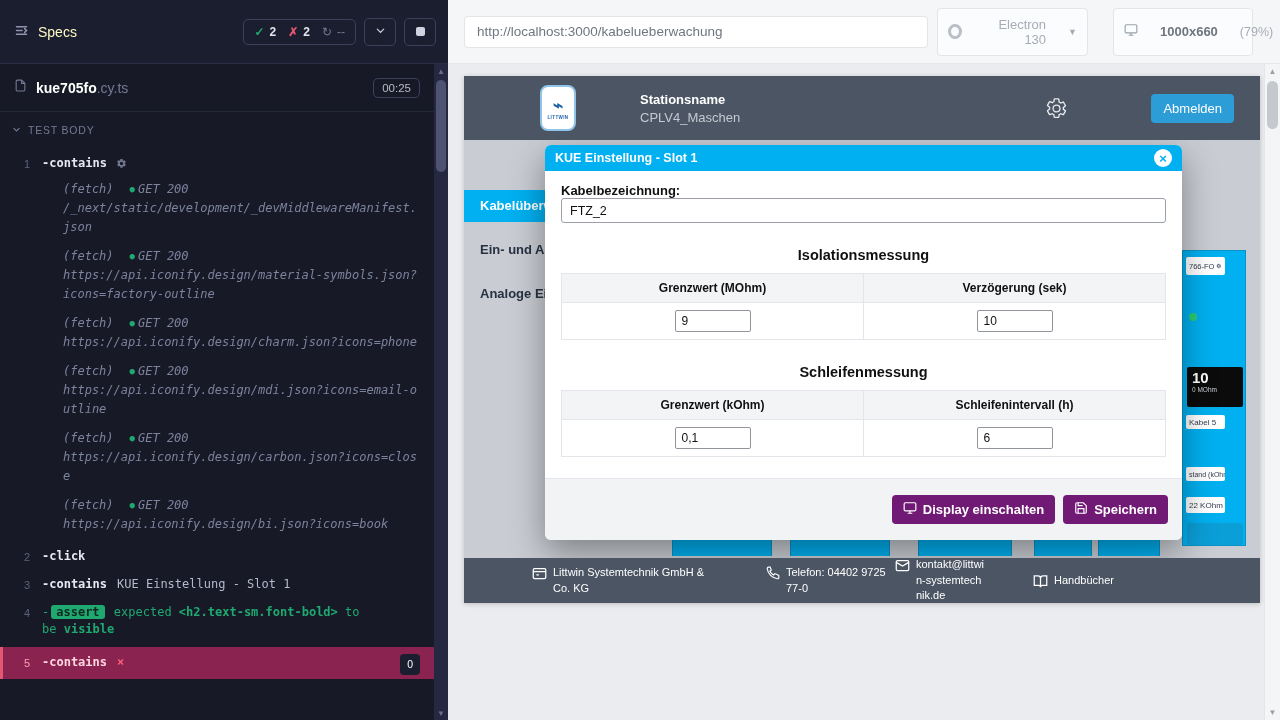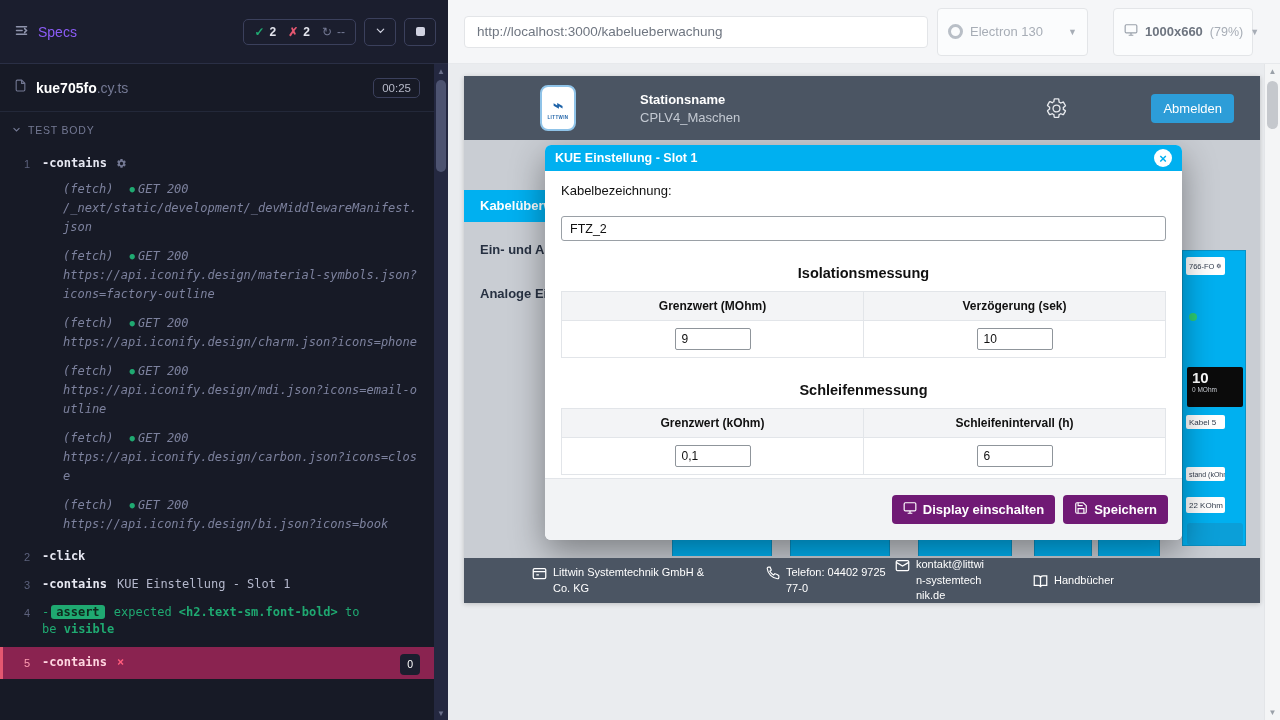--- a/index.html
+++ b/index.html
@@ -3,21 +3,21 @@
 <meta charset="utf-8">
 <style>
   * { box-sizing: border-box; margin: 0; padding: 0; }
   html,body { width:1280px; height:720px; background:#fff; }
   body { font-family:"Liberation Sans", sans-serif; }
   .page { position:relative; width:1280px; height:720px; overflow:hidden; background:#eaecef; }
 
   
   .runner { position:absolute; left:0; top:0; width:448px; height:720px; background:#171a26; color:#9095ad; }
   .runner-top { height:64px; background:#1b1e2e; border-bottom:1px solid #2a2f45; display:flex; align-items:center; justify-content:space-between; padding:0 12px 0 14px; }
-  .specs-btn { display:flex; align-items:center; gap:9px; font-size:14px; color:#8b5cf6; cursor:pointer; }
+  .specs-btn { display:flex; align-items:center; gap:9px; font-size:14px; color:#fef9c3; cursor:pointer; }
   .runner-controls { display:flex; align-items:center; gap:8px; }
   .stats { display:flex; align-items:center; gap:12px; border:1px solid #3b405c; border-radius:5px; padding:5px 10px; font-size:12px; }
   .stat { display:flex; align-items:center; gap:5px; color:#e3e4ed; font-weight:bold; }
   .ic-pass { color:#1fa971; font-size:12px; }
   .ic-fail { color:#e45770; font-size:12px; }
   .stat-dim, .stat-dim * { color:#747994; font-weight:normal; }
   .ctl { width:32px; height:28px; border:1px solid #3b405c; border-radius:5px; background:transparent; color:#d0d2e0; display:flex; align-items:center; justify-content:center; cursor:pointer; }
   .stopsq { width:9px; height:9px; background:#d0d2e0; border-radius:2px; }
 
   .runner-content { margin-right:14px; }
@@ -50,21 +50,21 @@
 
   .runner-scrollbar { position:absolute; top:64px; right:0; bottom:0; width:14px; background:#242840; }
   .rs-arrow { width:14px; height:14px; display:flex; align-items:center; justify-content:center; color:#6a6f8a; font-size:8px; cursor:pointer; }
   .rs-arrow.bottom { position:absolute; bottom:0; }
   .rs-thumb { position:absolute; top:16px; left:2px; width:10px; height:92px; background:#4d5370; border-radius:5px; cursor:pointer; }
 
   
   .right { position:absolute; left:448px; top:0; right:0; bottom:0; }
   .topbar { height:64px; background:#f5f6f8; border-bottom:1px solid #e7e9ec; display:flex; align-items:center; padding:0 16px; }
   .url-input { width:464px; height:32px; border:1px solid #e3e5e8; border-radius:4px; background:#fff; color:#6f7681; font-size:13.5px; padding:0 12px; font-family:inherit; }
-  .select { height:48px; border:1px solid #e3e5e8; border-radius:4px; background:#fbfcfd; display:flex; align-items:center; padding:0 10px; gap:7px; cursor:pointer; }
+  .select { height:48px; border:1px solid #e3e5e8; border-radius:4px; background:#fbfcfd; display:flex; align-items:center; padding:0 10px; gap:22px; cursor:pointer;text-align:right; }
   .select-browser { width:151px; margin-left:9px; }
   .select-viewport { width:140px; margin-left:25px; }
   .electron-ic { width:15px; height:15px; border:3px solid #b9bfc7; border-radius:50%; }
   .browser-txt { color:#a7adb6; font-size:13px; }
   .vp-txt { color:#6e7580; font-size:13px; font-weight:bold; }
   .vp-zoom { color:#a7adb6; font-size:12.5px; }
   .sel-chev { margin-left:auto; color:#a7adb6; font-size:9px; }
 
   .stage { position:absolute; top:64px; left:0; right:16px; bottom:0; background:#eaecef; }
   .page-scrollbar { position:absolute; top:64px; right:0; width:16px; bottom:0; background:#f4f5f6; border-left:1px solid #e3e5e8; }
@@ -99,21 +99,21 @@
   .bg-btn { position:absolute; left:4px; top:272px; width:56px; height:22px; background:#0b9fd8; border-radius:3px; }
 
   .stub { position:absolute; top:395px; height:21px; background:#00b0f0; border:1px solid #0a93c6; border-bottom:none; border-radius:4px 4px 0 0; }
 
   
   .modal { position:absolute; left:81px; top:5px; width:637px; height:395px; background:#fff; border-radius:6px; box-shadow:0 12px 34px rgba(0,0,0,.38); display:flex; flex-direction:column; }
   .modal-head { height:26px; background:#00b0f0; border-radius:6px 6px 0 0; display:flex; align-items:center; padding:0 10px; }
   .modal-title { color:#fff; font-weight:bold; font-size:12.5px; }
   .modal-close { margin-left:auto; width:18px; height:18px; border-radius:50%; background:#fff; color:#00b0f0; border:none; font-size:13px; font-weight:bold; display:flex; align-items:center; justify-content:center; cursor:pointer; line-height:1; }
   .modal-body { padding:12px 16px 0; flex:1; }
-  .kabel-label { display:block; font-size:13px; font-weight:normal; color:#111; margin-bottom:18px; }
+  .kabel-label { display:block; font-size:13px; font-weight:bold; color:#111; margin-bottom:0; }
   .kabel-input { width:100%; height:25px; border:1px solid #9aa0a6; border-radius:3px; font-size:12.5px; padding:0 8px; color:#111; font-family:inherit; }
   .section-title { text-align:center; font-size:14.5px; color:#111; margin:24px 0 10px; font-weight:bold; }
   table.params { width:100%; border-collapse:collapse; }
   .params th { background:#f3f4f6; border:1px solid #e2e5e9; font-size:12px; font-weight:bold; color:#111; padding:7px 4px; width:50%; }
   .params td { border:1px solid #e2e5e9; padding:7px 4px; text-align:center; }
   .cell-input { width:76px; height:22px; border:1px solid #8f959b; border-radius:2px; font-size:12px; padding:0 6px; font-family:inherit; color:#111; }
   .modal-foot { height:62px; background:#f2f3f5; border-top:1px solid #e2e5e9; border-radius:0 0 6px 6px; display:flex; align-items:center; justify-content:flex-end; gap:8px; padding:0 14px; }
   .btn-cyan { display:flex; align-items:center; gap:6px; background:#701a75; border:none; border-radius:4px; height:29px; padding:0 11px; color:#fff; font-size:13px; font-weight:bold; cursor:pointer; font-family:inherit; }
 
   

